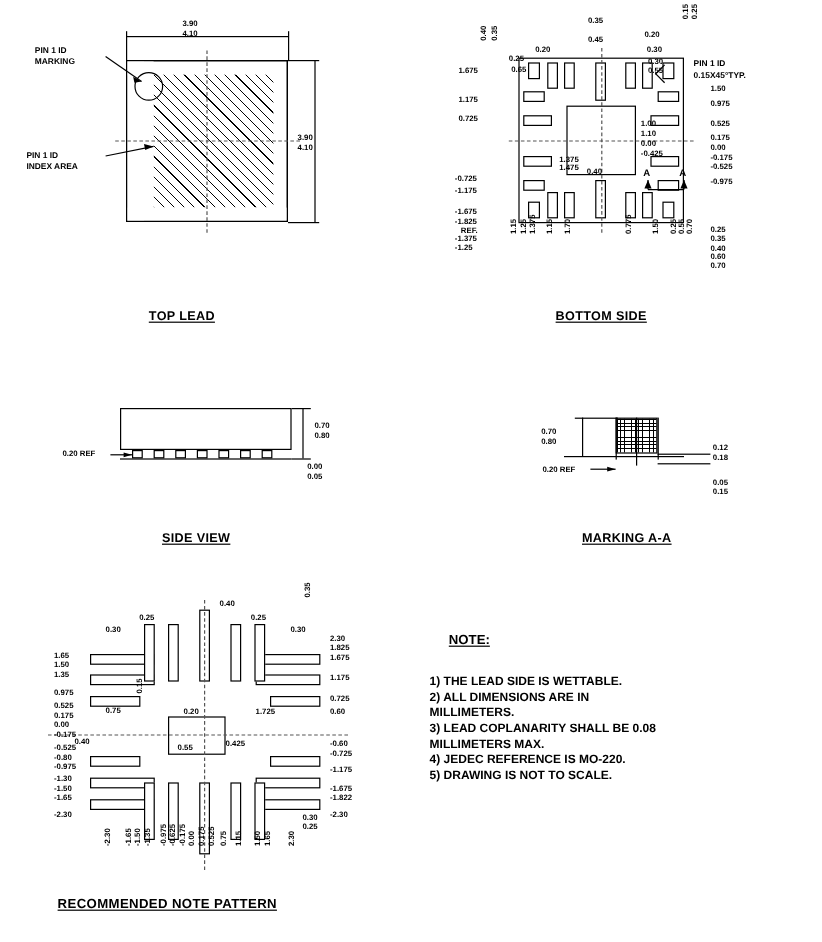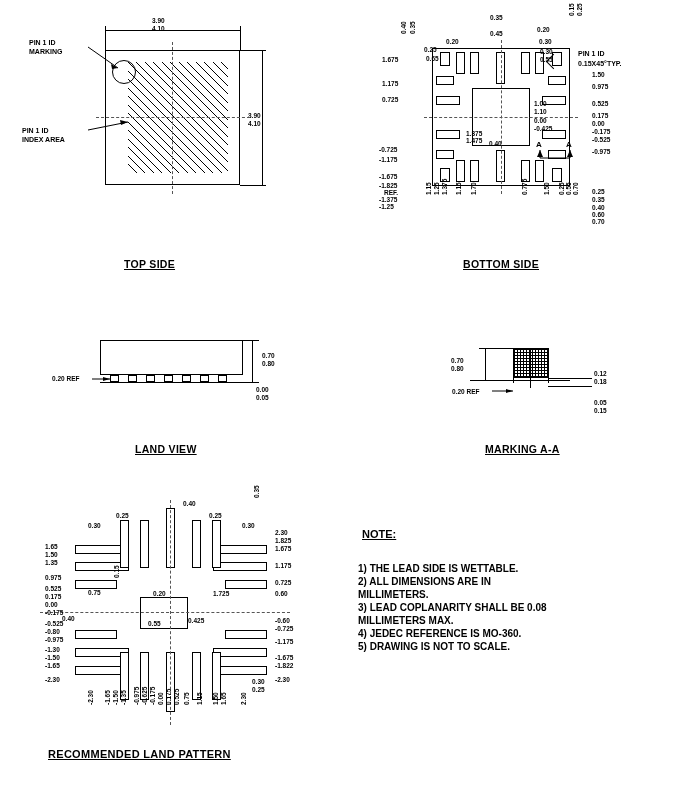--- a/index.html
+++ b/index.html
@@ -82,21 +82,21 @@
     <div class="line vline" style="left:262px;top:50px;height:135px;"></div>
     <div class="line hline" style="left:240px;top:50px;width:26px;"></div>
     <div class="line hline" style="left:240px;top:185px;width:26px;"></div>
     <div class="dim" style="left:248px;top:112px;">
       <span>3.90</span><br><span>4.10</span>
     </div>
 
     <div class="cl-h" style="left:96px;top:117px;width:154px;"></div>
     <div class="cl-v" style="left:172px;top:42px;height:152px;"></div>
 
-    <div class="caption" style="left:124px;top:258px;">TOP SIDE</div>
+    <div class="caption" style="left:124px;top:258px;">TOP LEAD</div>
   </div>
 
   <div>
 
     <div class="box" style="left:432px;top:48px;width:138px;height:138px;"></div>
 
     <div class="pad" style="left:472px;top:88px;width:58px;height:58px;"></div>
 
     <div class="pad" style="left:440px;top:52px;width:10px;height:14px;"></div>
     <div class="pad" style="left:456px;top:52px;width:9px;height:22px;"></div>
@@ -223,21 +223,21 @@
     </div>
     <div class="dim" style="left:256px;top:386px;">
       <span>0.00</span><br><span>0.05</span>
     </div>
     <div class="dim" style="left:52px;top:375px;">0.20 REF</div>
     <svg width="685" height="785">
       <line x1="92" y1="379" x2="110" y2="379" stroke="#000" stroke-width="1"></line>
       <polygon points="110,379 103,377 103,381" fill="#000"></polygon>
     </svg>
 
-    <div class="caption" style="left:135px;top:443px;">LAND VIEW</div>
+    <div class="caption" style="left:135px;top:443px;">SIDE VIEW</div>
   </div>
 
   <div>
     <div class="hatch-fine" style="left:513px;top:348px;width:35px;height:30px;border:1px solid #000;box-sizing:border-box;"></div>
     <div class="line hline" style="left:470px;top:380px;width:100px;"></div>
     <div class="line vline" style="left:513px;top:348px;height:35px;"></div>
     <div class="line vline" style="left:548px;top:348px;height:35px;"></div>
     <div class="line vline" style="left:530px;top:348px;height:40px;"></div>
 
     <div class="dim" style="left:451px;top:357px;">
@@ -354,27 +354,27 @@
     <div class="dim rot" style="left:165px;top:705px;">0.175</div>
     <div class="dim rot" style="left:173px;top:705px;">0.525</div>
     <div class="dim rot" style="left:183px;top:705px;">0.75</div>
     <div class="dim rot" style="left:196px;top:705px;">1.15</div>
     <div class="dim rot" style="left:212px;top:705px;">1.50</div>
     <div class="dim rot" style="left:220px;top:705px;">1.65</div>
     <div class="dim rot" style="left:240px;top:705px;">2.30</div>
     <div class="dim" style="left:252px;top:678px;">0.30</div>
     <div class="dim" style="left:252px;top:686px;">0.25</div>
 
-    <div class="caption" style="left:48px;top:748px;font-size:11px;">RECOMMENDED LAND PATTERN</div>
-  </div>
-
-  <div>
-    <div class="note-title" style="left:362px;top:528px;">NOTE:</div>
+    <div class="caption" style="left:48px;top:748px;font-size:11px;">RECOMMENDED NOTE PATTERN</div>
+  </div>
+
+  <div>
+    <div class="note-title" style="left:374px;top:528px;">NOTE:</div>
     <div class="note" style="left:358px;top:562px;width:300px;">1) THE LEAD SIDE IS WETTABLE.
 2) ALL DIMENSIONS ARE IN
 MILLIMETERS.
 3) LEAD COPLANARITY SHALL BE 0.08
 MILLIMETERS MAX.
-4) JEDEC REFERENCE IS MO-360.
+4) JEDEC REFERENCE IS MO-220.
 5) DRAWING IS NOT TO SCALE.</div>
   </div>
 
 </div>
 
 </body></html>

